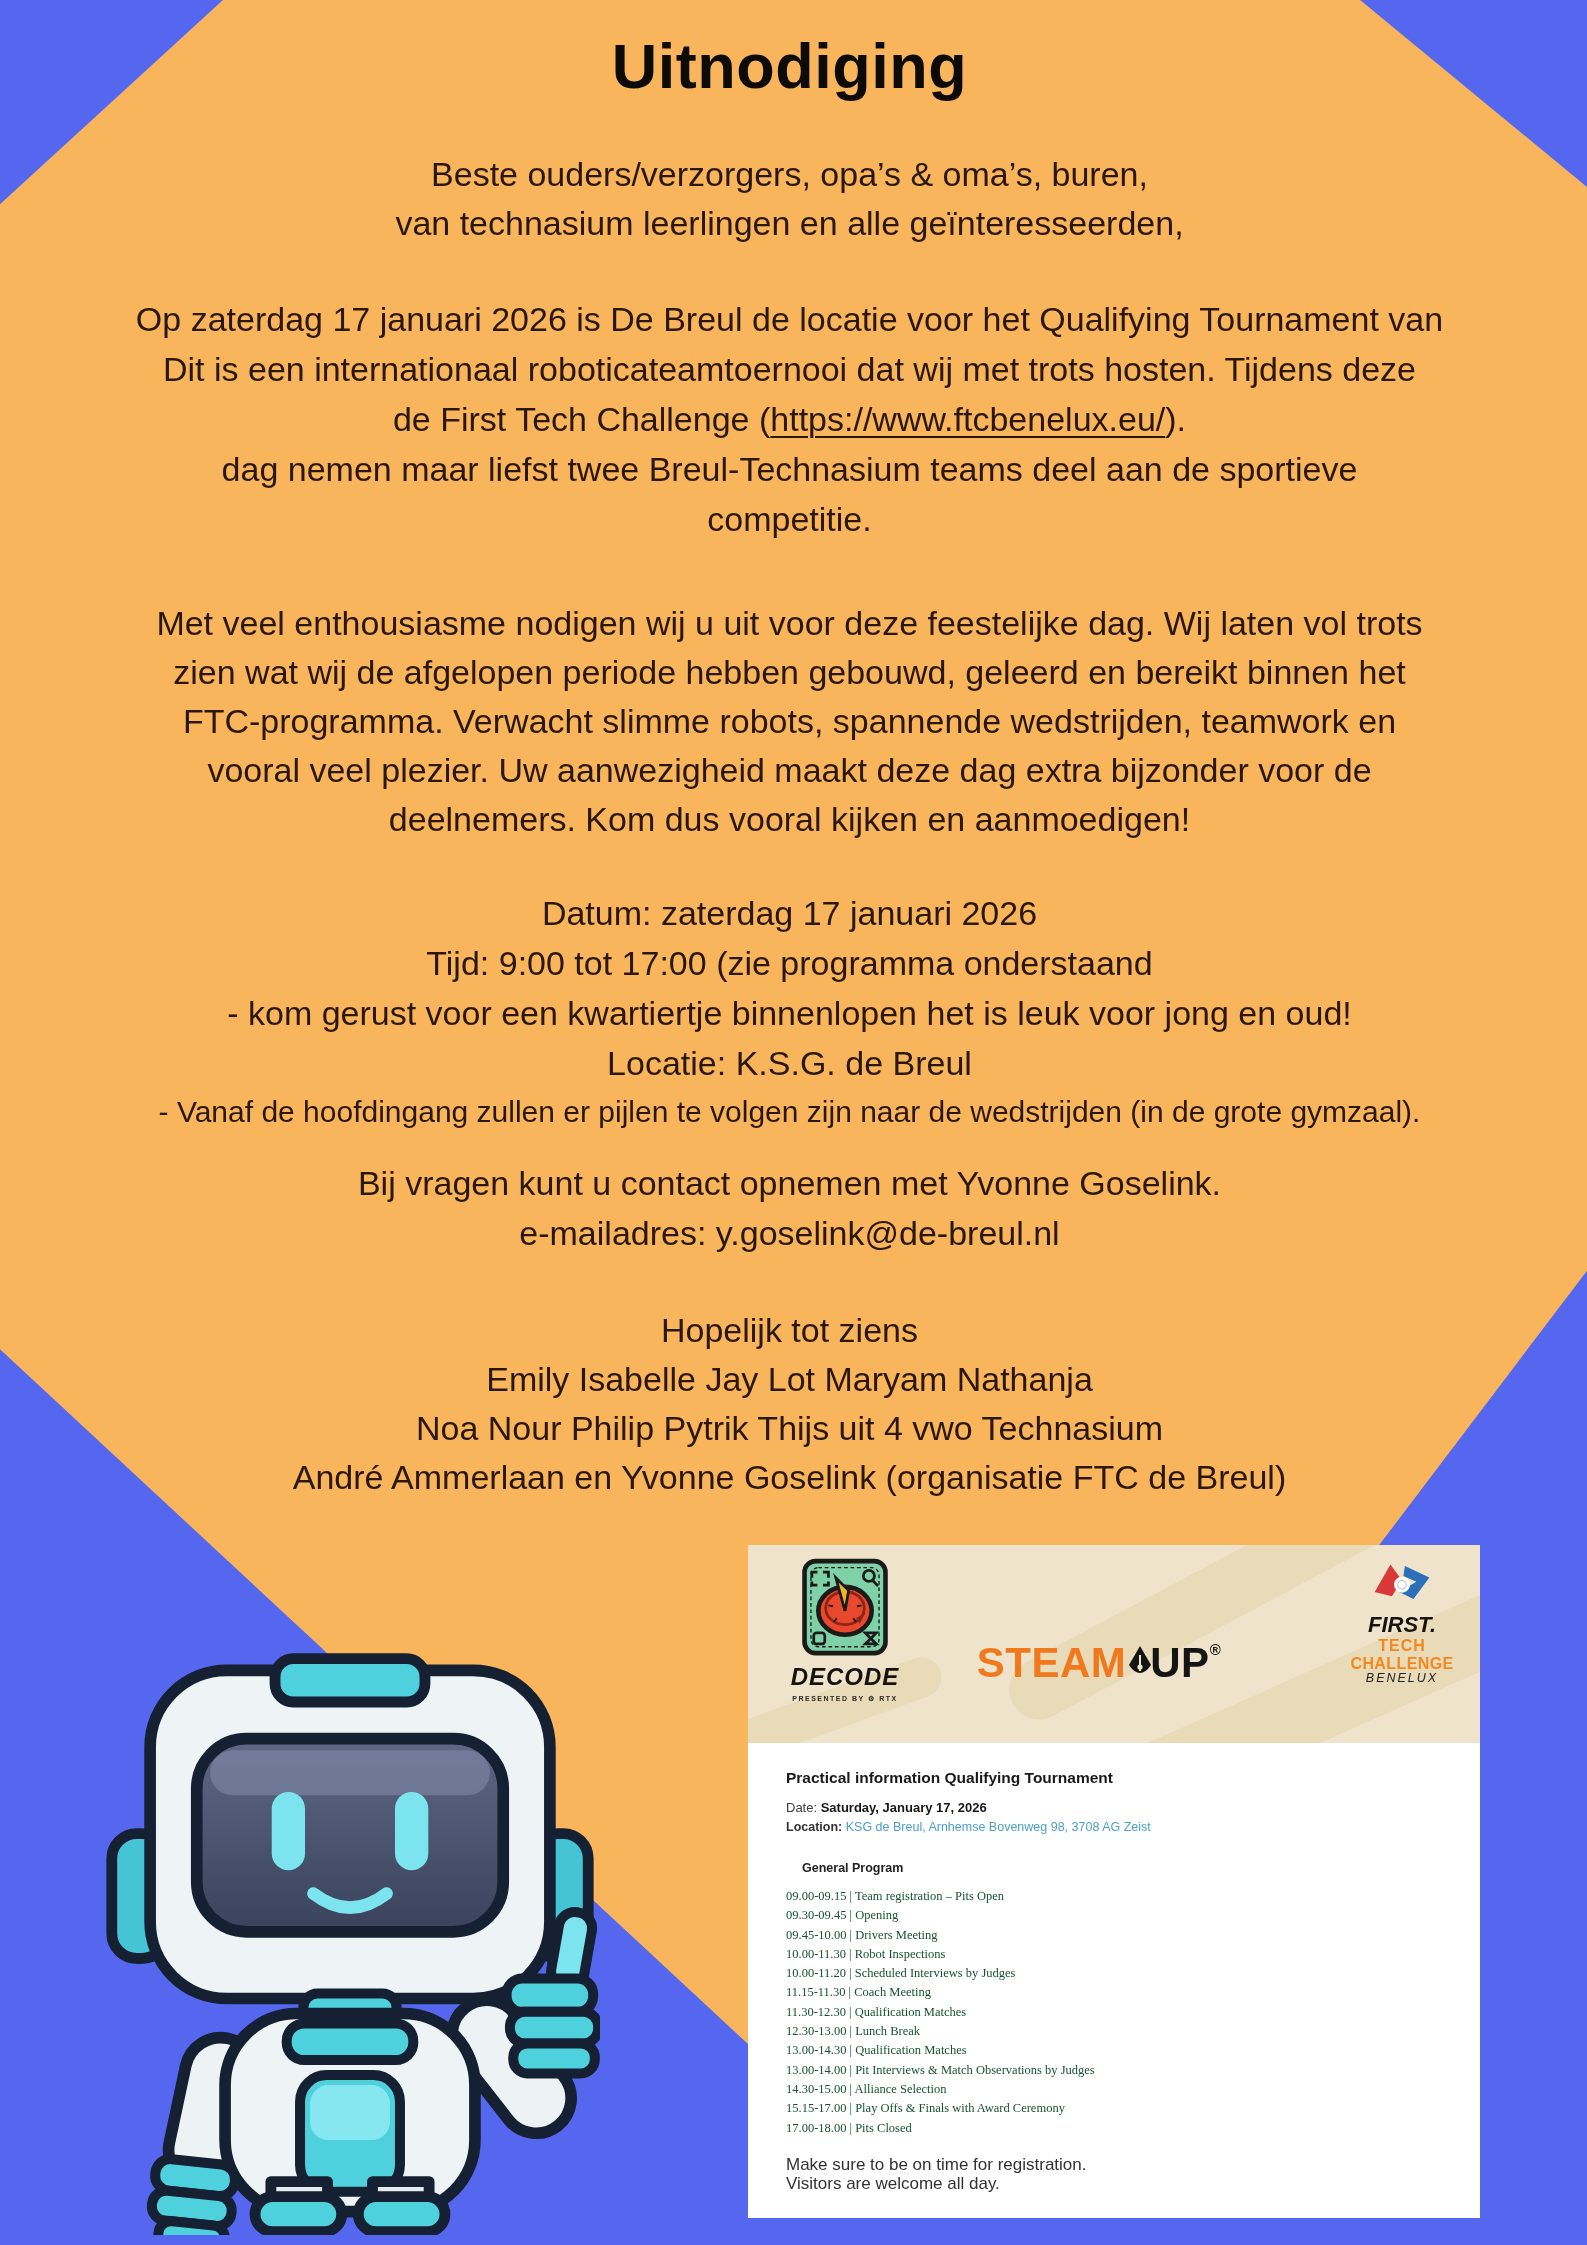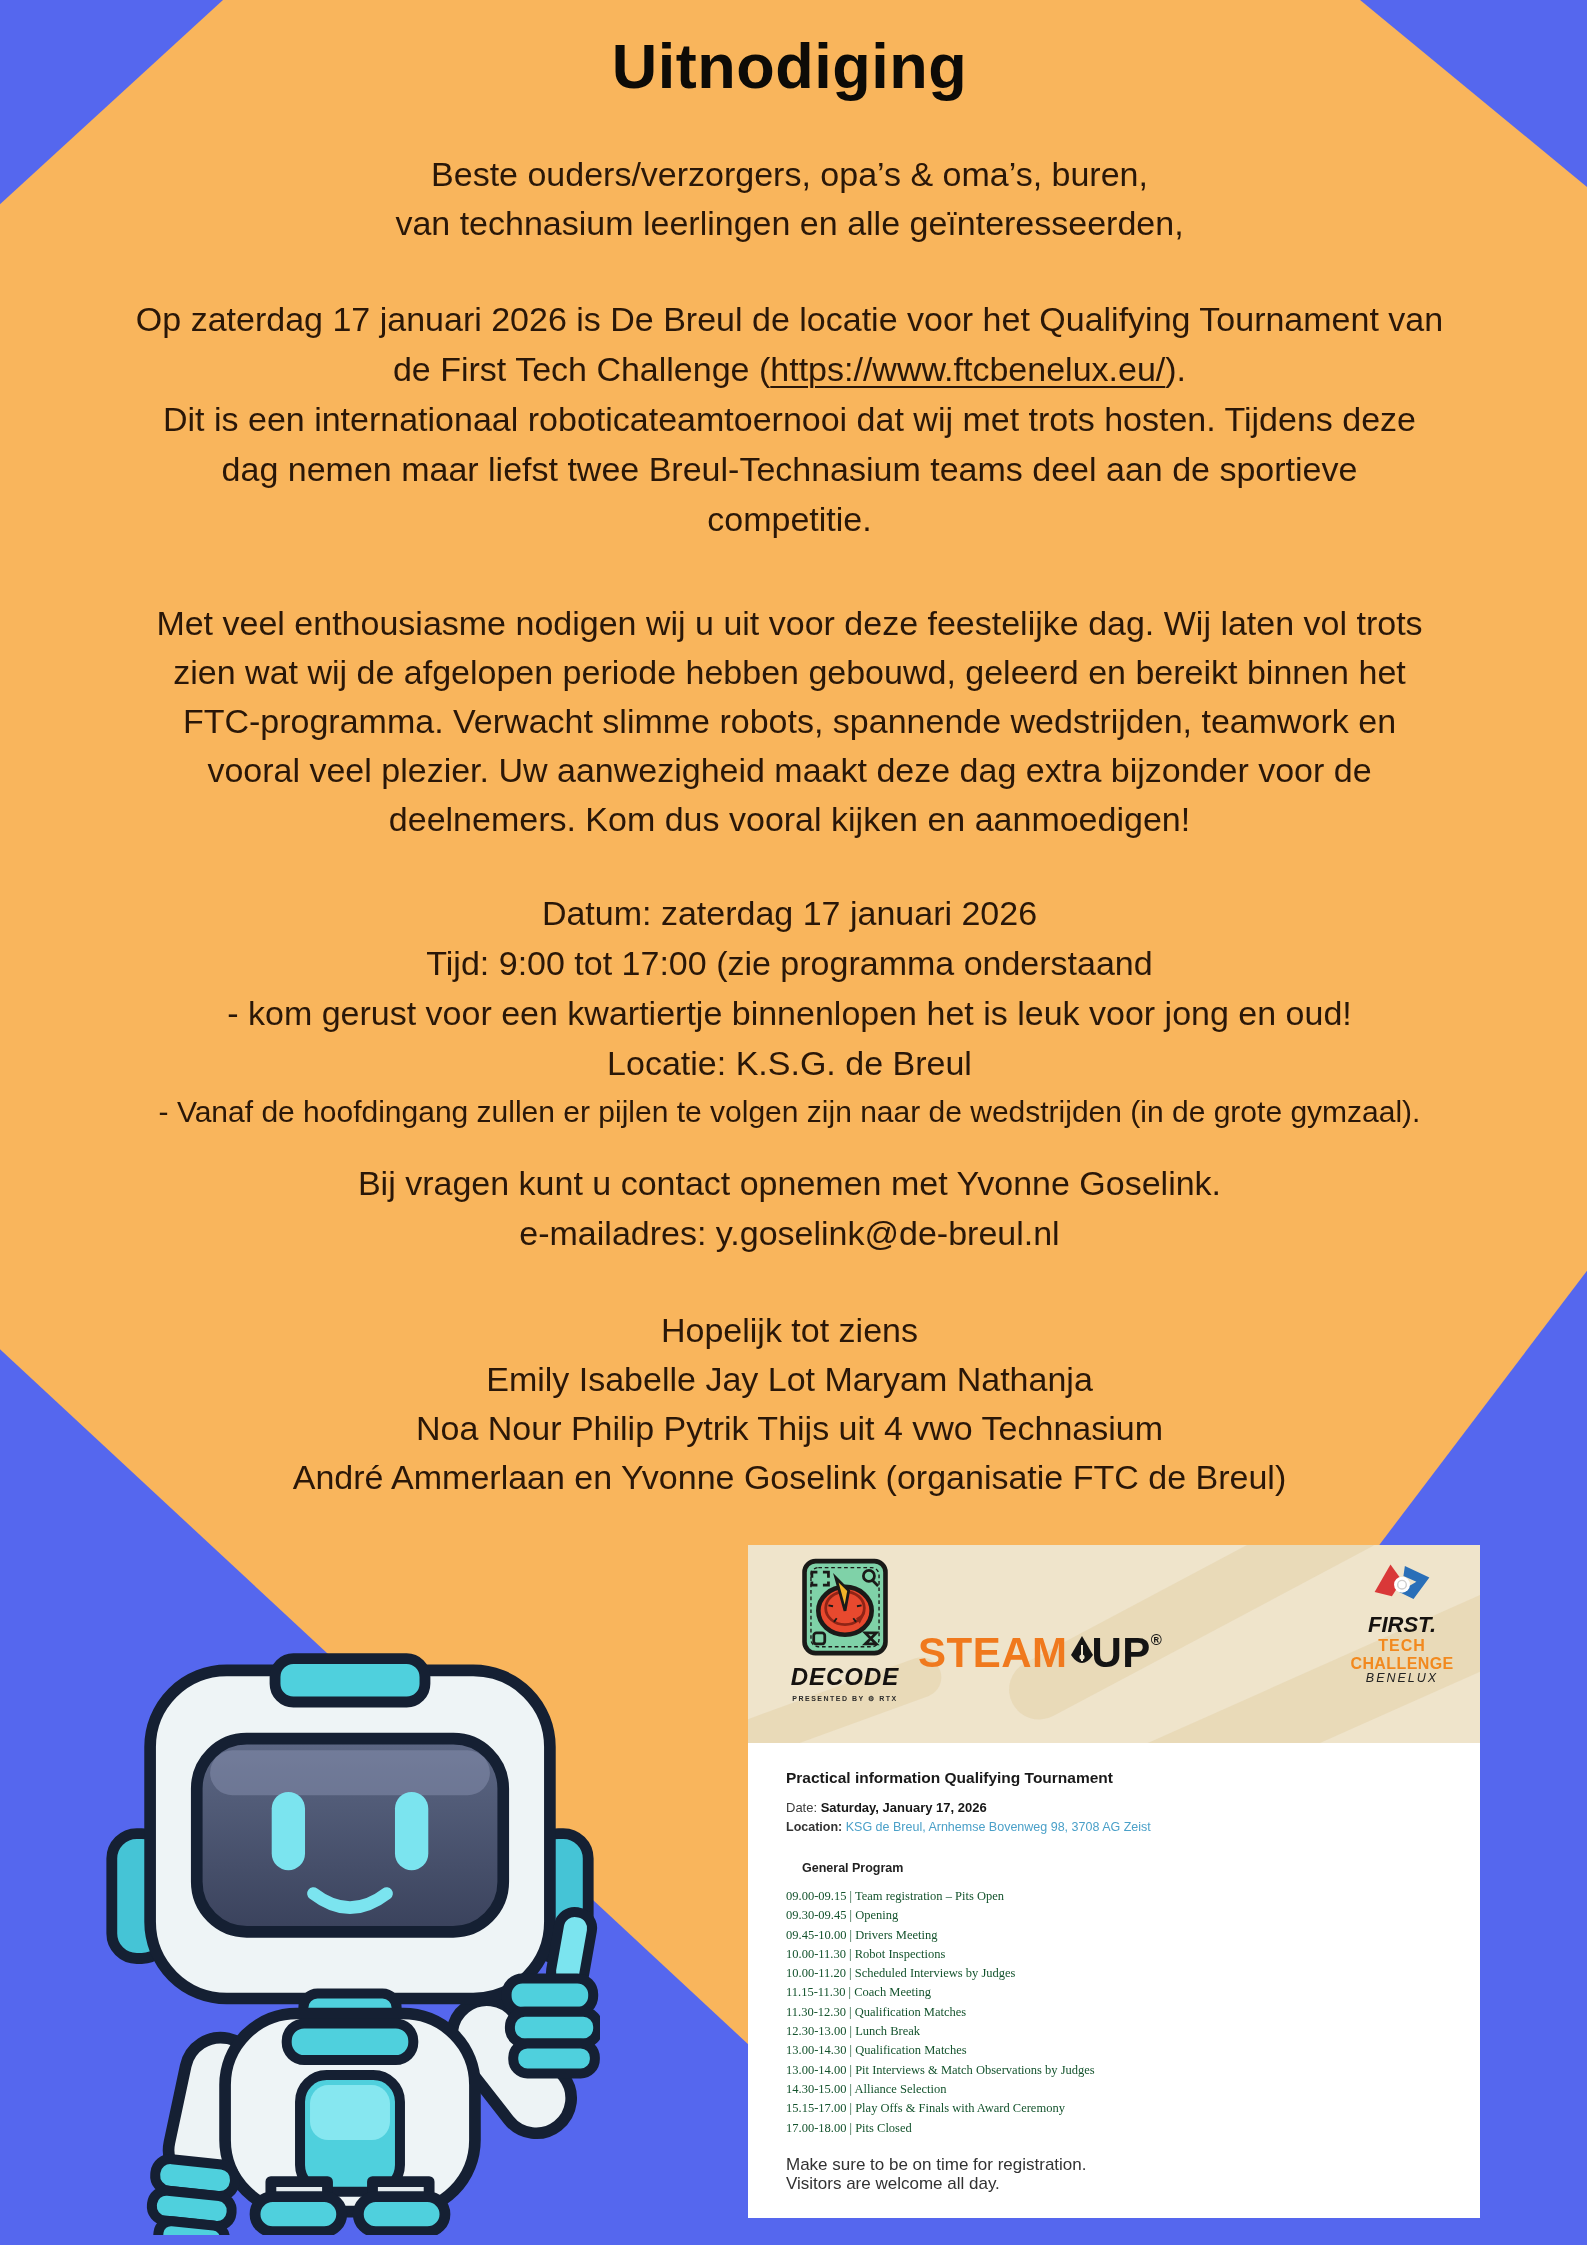--- a/index.html
+++ b/index.html
@@ -30,21 +30,21 @@
   .doc { position:absolute; left:748px; top:1545px; width:732px; height:673px; background:#ffffff; overflow:hidden; }
   .banner { position:relative; height:198px; background:#EFE4CB; overflow:hidden; }
   .streak { position:absolute; background:#E3D1A9; opacity:.55; border-radius:60px; }
   .s1 { width:420px; height:60px; left:240px; top:30px; transform:rotate(-28deg); }
   .s2 { width:520px; height:70px; left:300px; top:130px; transform:rotate(-24deg); }
   .s3 { width:260px; height:40px; left:-60px; top:150px; transform:rotate(-20deg); }
   .decode { position:absolute; left:22px; top:12px; width:150px; text-align:center; }
   .decode svg { width:92px; height:104px; display:block; margin:0 auto; }
   .decode-name { font-size:24px; font-weight:bold; font-style:italic; color:#151210; letter-spacing:1px; margin-top:2px; }
   .decode-sub { font-size:7px; font-weight:bold; color:#2a2a2a; letter-spacing:1.5px; margin-top:4px; }
-  .steamup { position:absolute; left:170px; right:200px; top:84px; font-weight:bold; font-size:42px; letter-spacing:.5px; white-space:nowrap; }
+  .steamup { position:absolute; left:170px; right:200px; top:94px; text-align:center; font-weight:bold; font-size:42px; letter-spacing:.5px; white-space:nowrap; }
   .steam { color:#F0791D; }
   .up { color:#141414; }
   .nib { width:24px; height:36px; margin:0 -2px 0 2px; vertical-align:-4px; }
   .reg { font-size:15px; color:#141414; vertical-align:22px; font-weight:bold; }
   .first { position:absolute; right:14px; top:12px; width:128px; text-align:center; line-height:1.1; }
   .first svg { width:72px; height:54px; display:block; margin:0 auto 2px; }
   .first-brand { font-size:22px; font-weight:bold; font-style:italic; color:#151210; }
   .first-tech { font-size:16px; font-weight:bold; color:#F2891E; letter-spacing:1px; }
   .first-chal { font-size:16px; font-weight:bold; color:#F2891E; letter-spacing:.4px; }
   .first-bnl { font-size:12.5px; font-style:italic; color:#232323; letter-spacing:2px; }
@@ -67,22 +67,22 @@
 
   <div class="t title">Uitnodiging</div>
 
   <div class="t block intro">
     <div>Beste ouders/verzorgers, opa’s &amp; oma’s, buren,</div>
     <div>van technasium leerlingen en alle geïnteresseerden,</div>
   </div>
 
   <div class="t block event">
     <div>Op zaterdag 17 januari 2026 is De Breul de locatie voor het Qualifying Tournament van</div>
+    <div>Dit is een internationaal roboticateamtoernooi dat wij met trots hosten. Tijdens deze</div>
     <div><span>de First Tech Challenge (</span><a href="#" class="flink">https://www.ftcbenelux.eu/</a><span>).</span></div>
-    <div>Dit is een internationaal roboticateamtoernooi dat wij met trots hosten. Tijdens deze</div>
     <div>dag nemen maar liefst twee Breul-Technasium teams deel aan de sportieve</div>
     <div>competitie.</div>
   </div>
 
   <div class="t block enthusiasm">
     <div>Met veel enthousiasme nodigen wij u uit voor deze feestelijke dag. Wij laten vol trots</div>
     <div>zien wat wij de afgelopen periode hebben gebouwd, geleerd en bereikt binnen het</div>
     <div>FTC-programma. Verwacht slimme robots, spannende wedstrijden, teamwork en</div>
     <div>vooral veel plezier. Uw aanwezigheid maakt deze dag extra bijzonder voor de</div>
     <div>deelnemers. Kom dus vooral kijken en aanmoedigen!</div>

